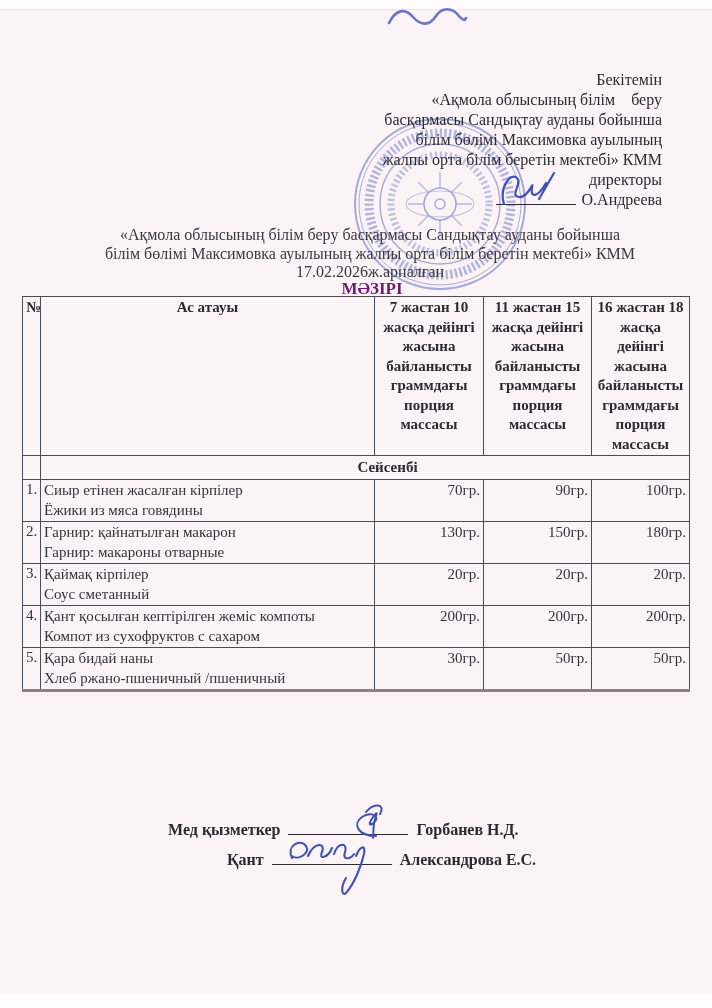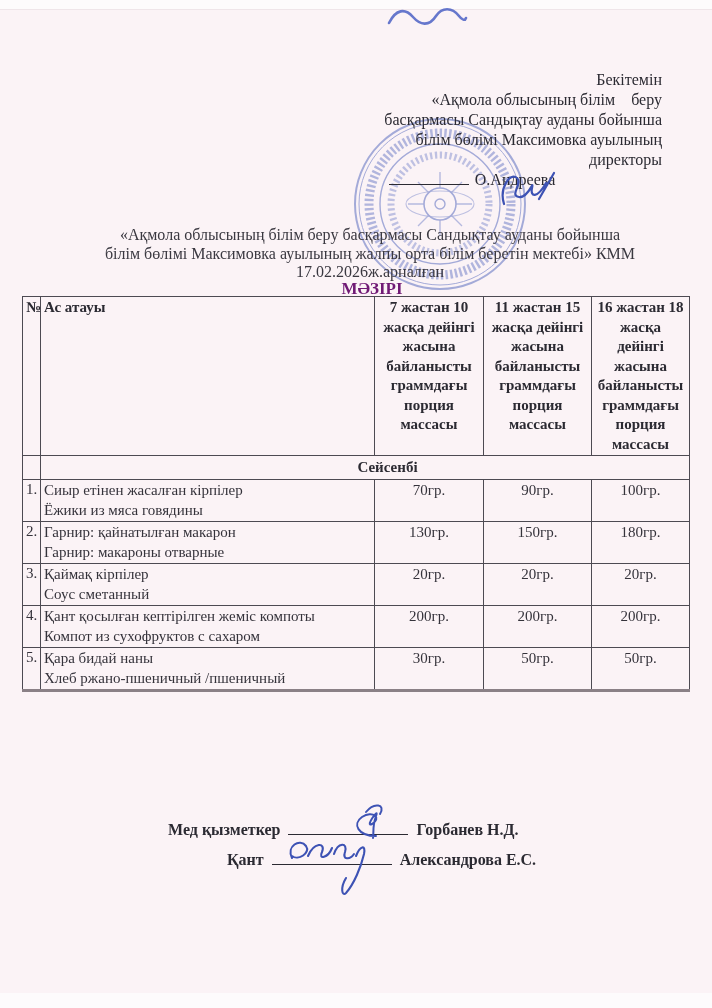--- a/index.html
+++ b/index.html
@@ -8,21 +8,21 @@
         color:#35333b;}
   .edge-top{position:absolute;left:0;top:0;width:712px;height:9px;background:#fdfbfc;border-bottom:1px solid #efe5e9;}
   .edge-bottom{position:absolute;left:0;bottom:0;width:712px;height:15px;background:#fdfbfc;}
 
   
   .squiggle{position:absolute;left:386px;top:4px;z-index:3;}
 
   
   .approval{position:absolute;top:70px;right:50px;width:380px;text-align:right;
             font-weight:normal;font-size:16px;line-height:20px;color:#2b2a32;z-index:2;}
-  .approval .sig-row{position:relative;text-align:center;}
+  .approval .sig-row{position:relative;}
   .underline-dir{display:inline-block;width:80px;border-bottom:1.4px solid #2b2a32;height:14px;margin-right:6px;}
 
   
   .stamp{position:absolute;left:352px;top:116px;width:176px;height:176px;z-index:1;opacity:.55;}
 
   
   .ink-director{position:absolute;left:496px;top:166px;z-index:3;}
 
   
   .subheader{position:absolute;left:0;top:226px;width:712px;text-align:center;
@@ -32,28 +32,28 @@
 
   
   table.menu{position:absolute;left:22px;top:296px;width:667px;border-collapse:collapse;
              table-layout:fixed;font-size:15px;z-index:2;}
   table.menu td,table.menu th{border:1.5px solid #4d4a52;vertical-align:top;padding:1px 3px;
              font-weight:normal;color:#35333b;overflow:visible;}
   table.menu{border-bottom:3px solid #8a8086;}
   tr.hrow{height:155px;}
   tr.hrow th{font-weight:bold;color:#2b2a32;line-height:19.5px;}
   th.c-num{text-align:left;padding-left:2px;}
-  th.c-dish{text-align:left;padding-left:38px;}
+  th.c-dish{text-align:center;padding-left:38px;}
   th.c-port{text-align:center;}
   tr.dayrow{height:23px;}
   tr.dayrow td.day{font-weight:bold;text-align:center;line-height:21px;color:#2b2a32;padding-left:48px;}
   tr.brow{height:39px;}
   td.num{font-weight:bold;padding-left:3px;color:#2b2a32;}
   td.dish{padding-left:5px;line-height:19.5px;}
-  td.val{text-align:center;line-height:19.5px;}
+  td.val{text-align:right;line-height:19.5px;}
 
   
   .sigline{position:absolute;font-size:16px;font-weight:bold;color:#2b2a32;z-index:2;white-space:nowrap;}
   .sigline.med{left:168px;top:820px;}
   .sigline.cook{left:227px;top:850px;}
   .underline-b{display:inline-block;width:120px;border-bottom:1.5px solid #2b2a32;height:14px;margin:0 8px;}
   .ink-med{position:absolute;left:346px;top:798px;z-index:3;}
   .ink-cook{position:absolute;left:282px;top:832px;z-index:3;}
 </style>
 </head>
@@ -67,20 +67,21 @@
     <svg width="82" height="28" viewBox="0 0 82 28">
       <path d="M3,19 C10,5 19,4 27,13 C34,21 43,23 50,12 C56,3 66,3 73,12 C76,16 79,17 80,14" fill="none" stroke="#4b60c4" stroke-width="2.6" stroke-linecap="round" opacity="0.85"></path>
     </svg>
   </div>
 
   <div class="approval">
     <div>Бекітемін</div>
     <div>«Ақмола облысының білім&nbsp;&nbsp;&nbsp;&nbsp;беру</div>
     <div>басқармасы Сандықтау ауданы бойынша</div>
     <div>білім бөлімі Максимовка ауылының</div>
+    <div>жалпы орта білім беретін мектебі» КММ</div>
     <div>директоры</div>
     <div class="sig-row">
       <span class="underline-dir"></span><span>О.Андреева</span>
     </div>
   </div>
 
   <div class="stamp">
     <svg width="176" height="176" viewBox="0 0 176 176" fill="none" stroke="#5d6fc0">
       <circle cx="88" cy="88" r="85" stroke-width="2"></circle>
       <circle cx="88" cy="88" r="81" stroke-width="1"></circle>

